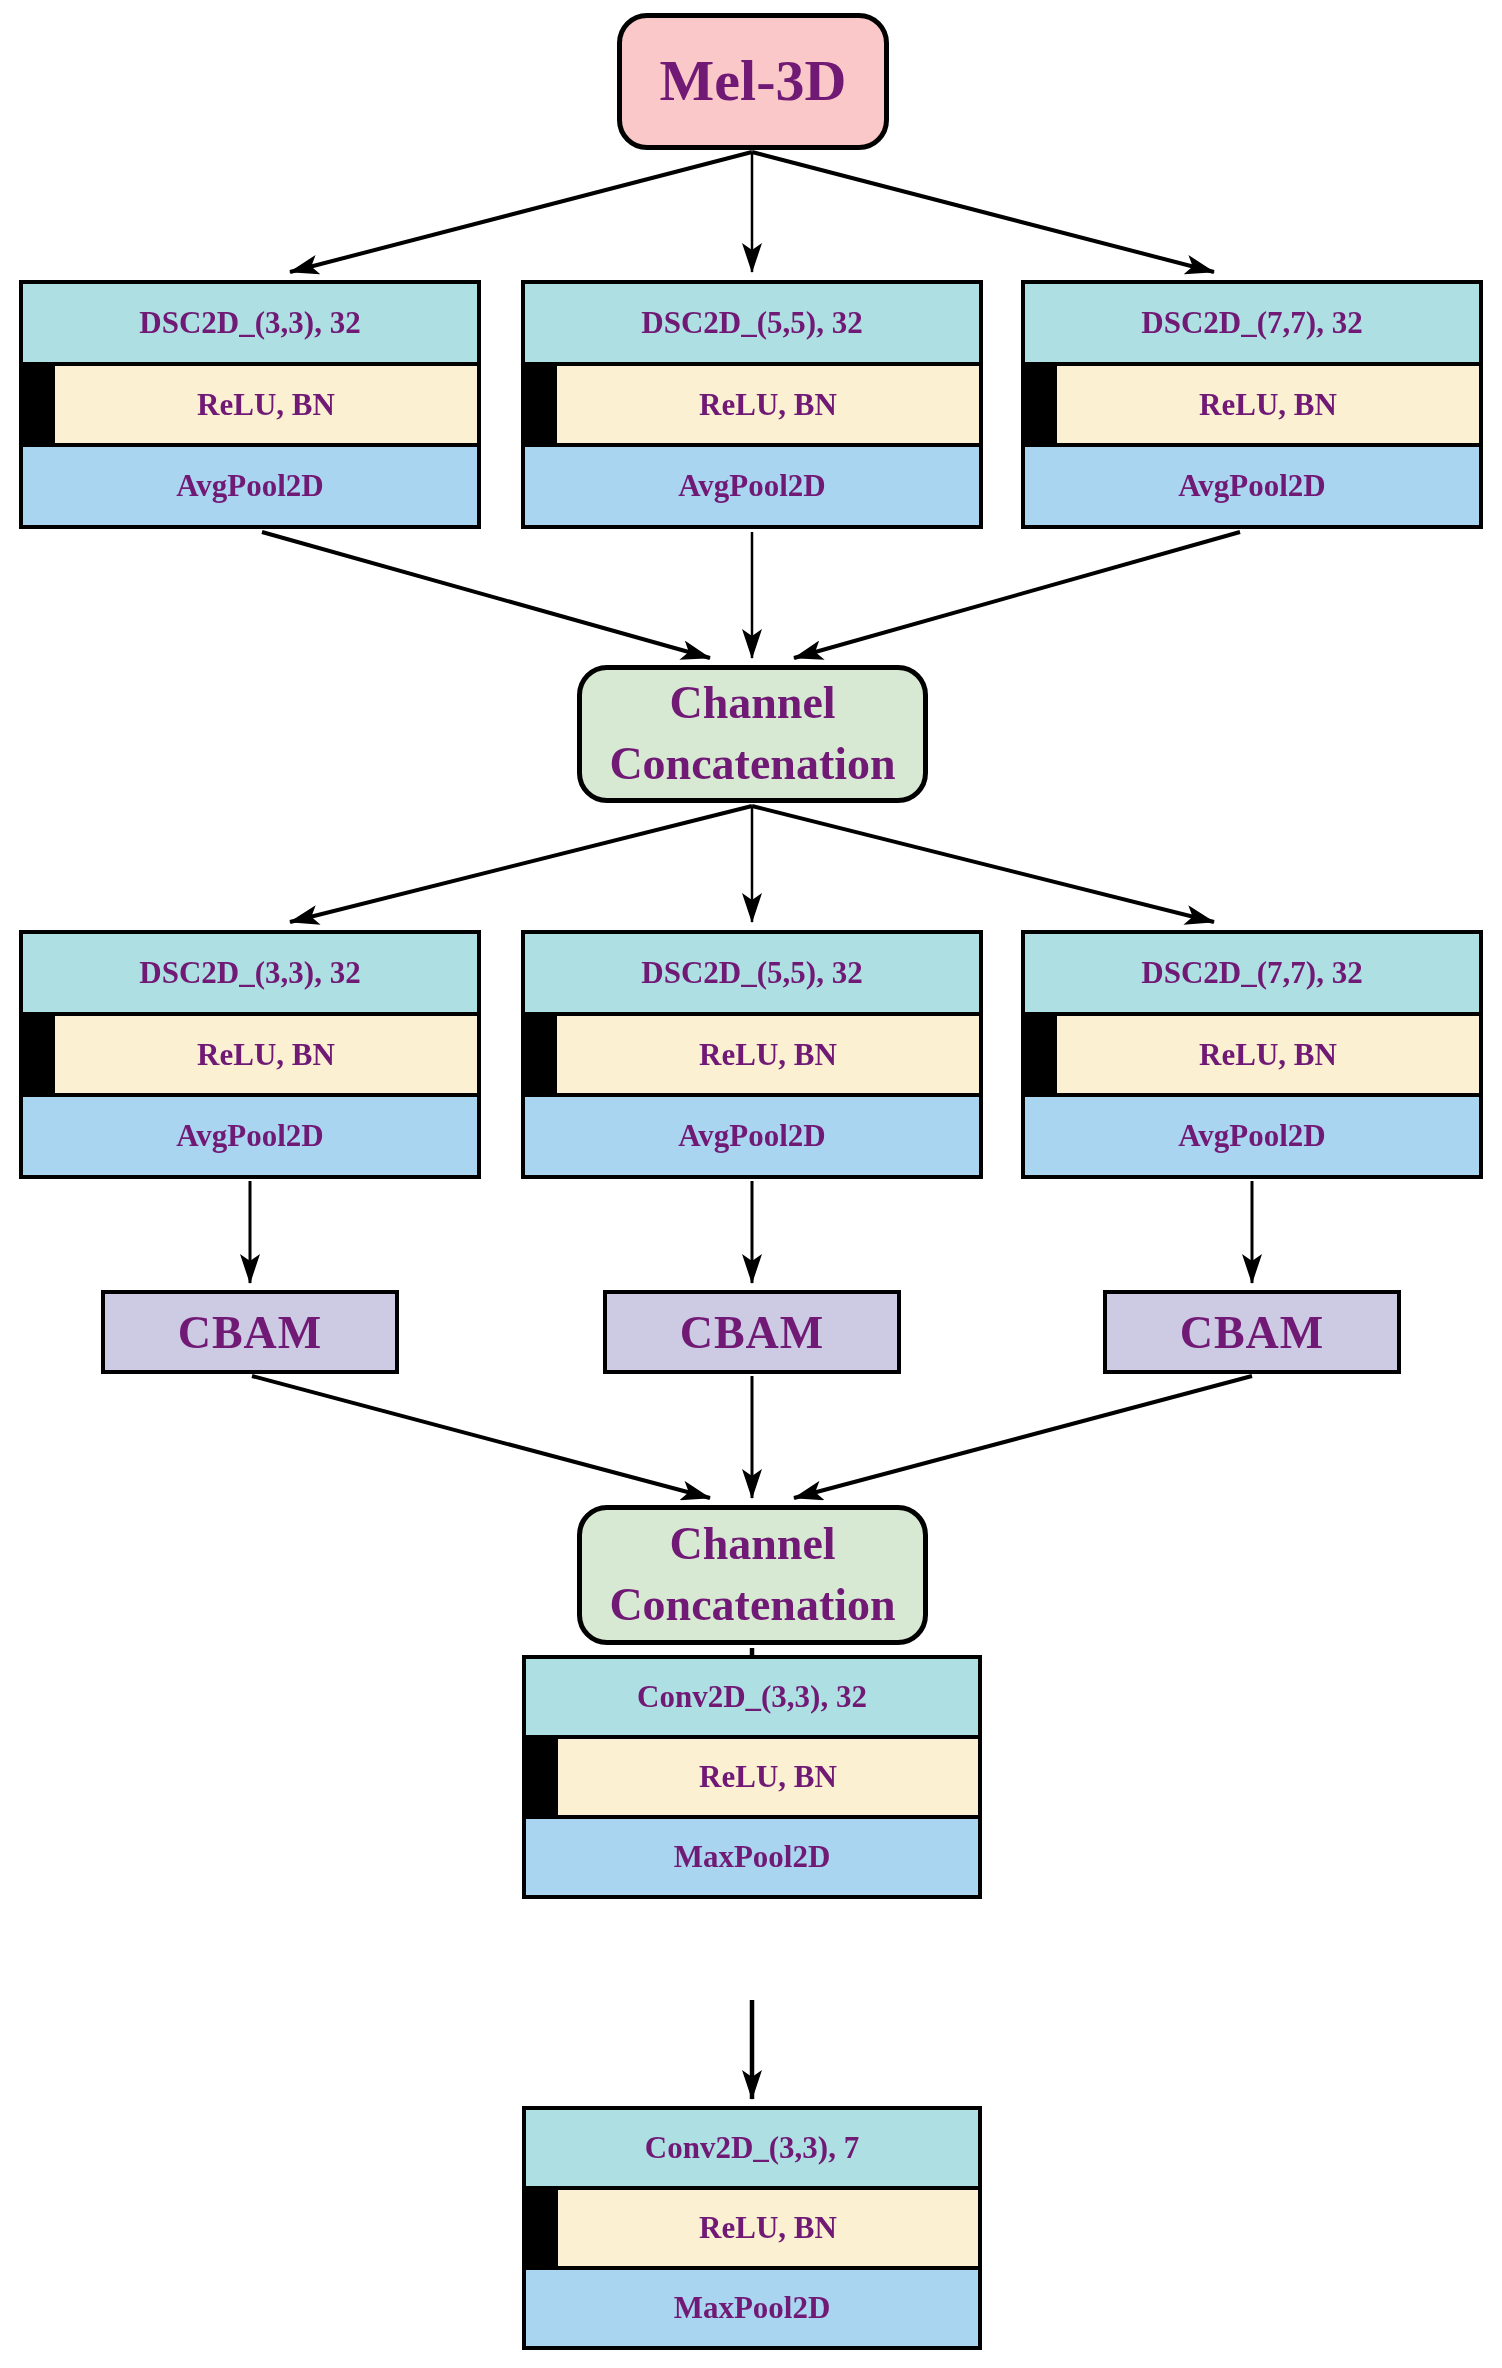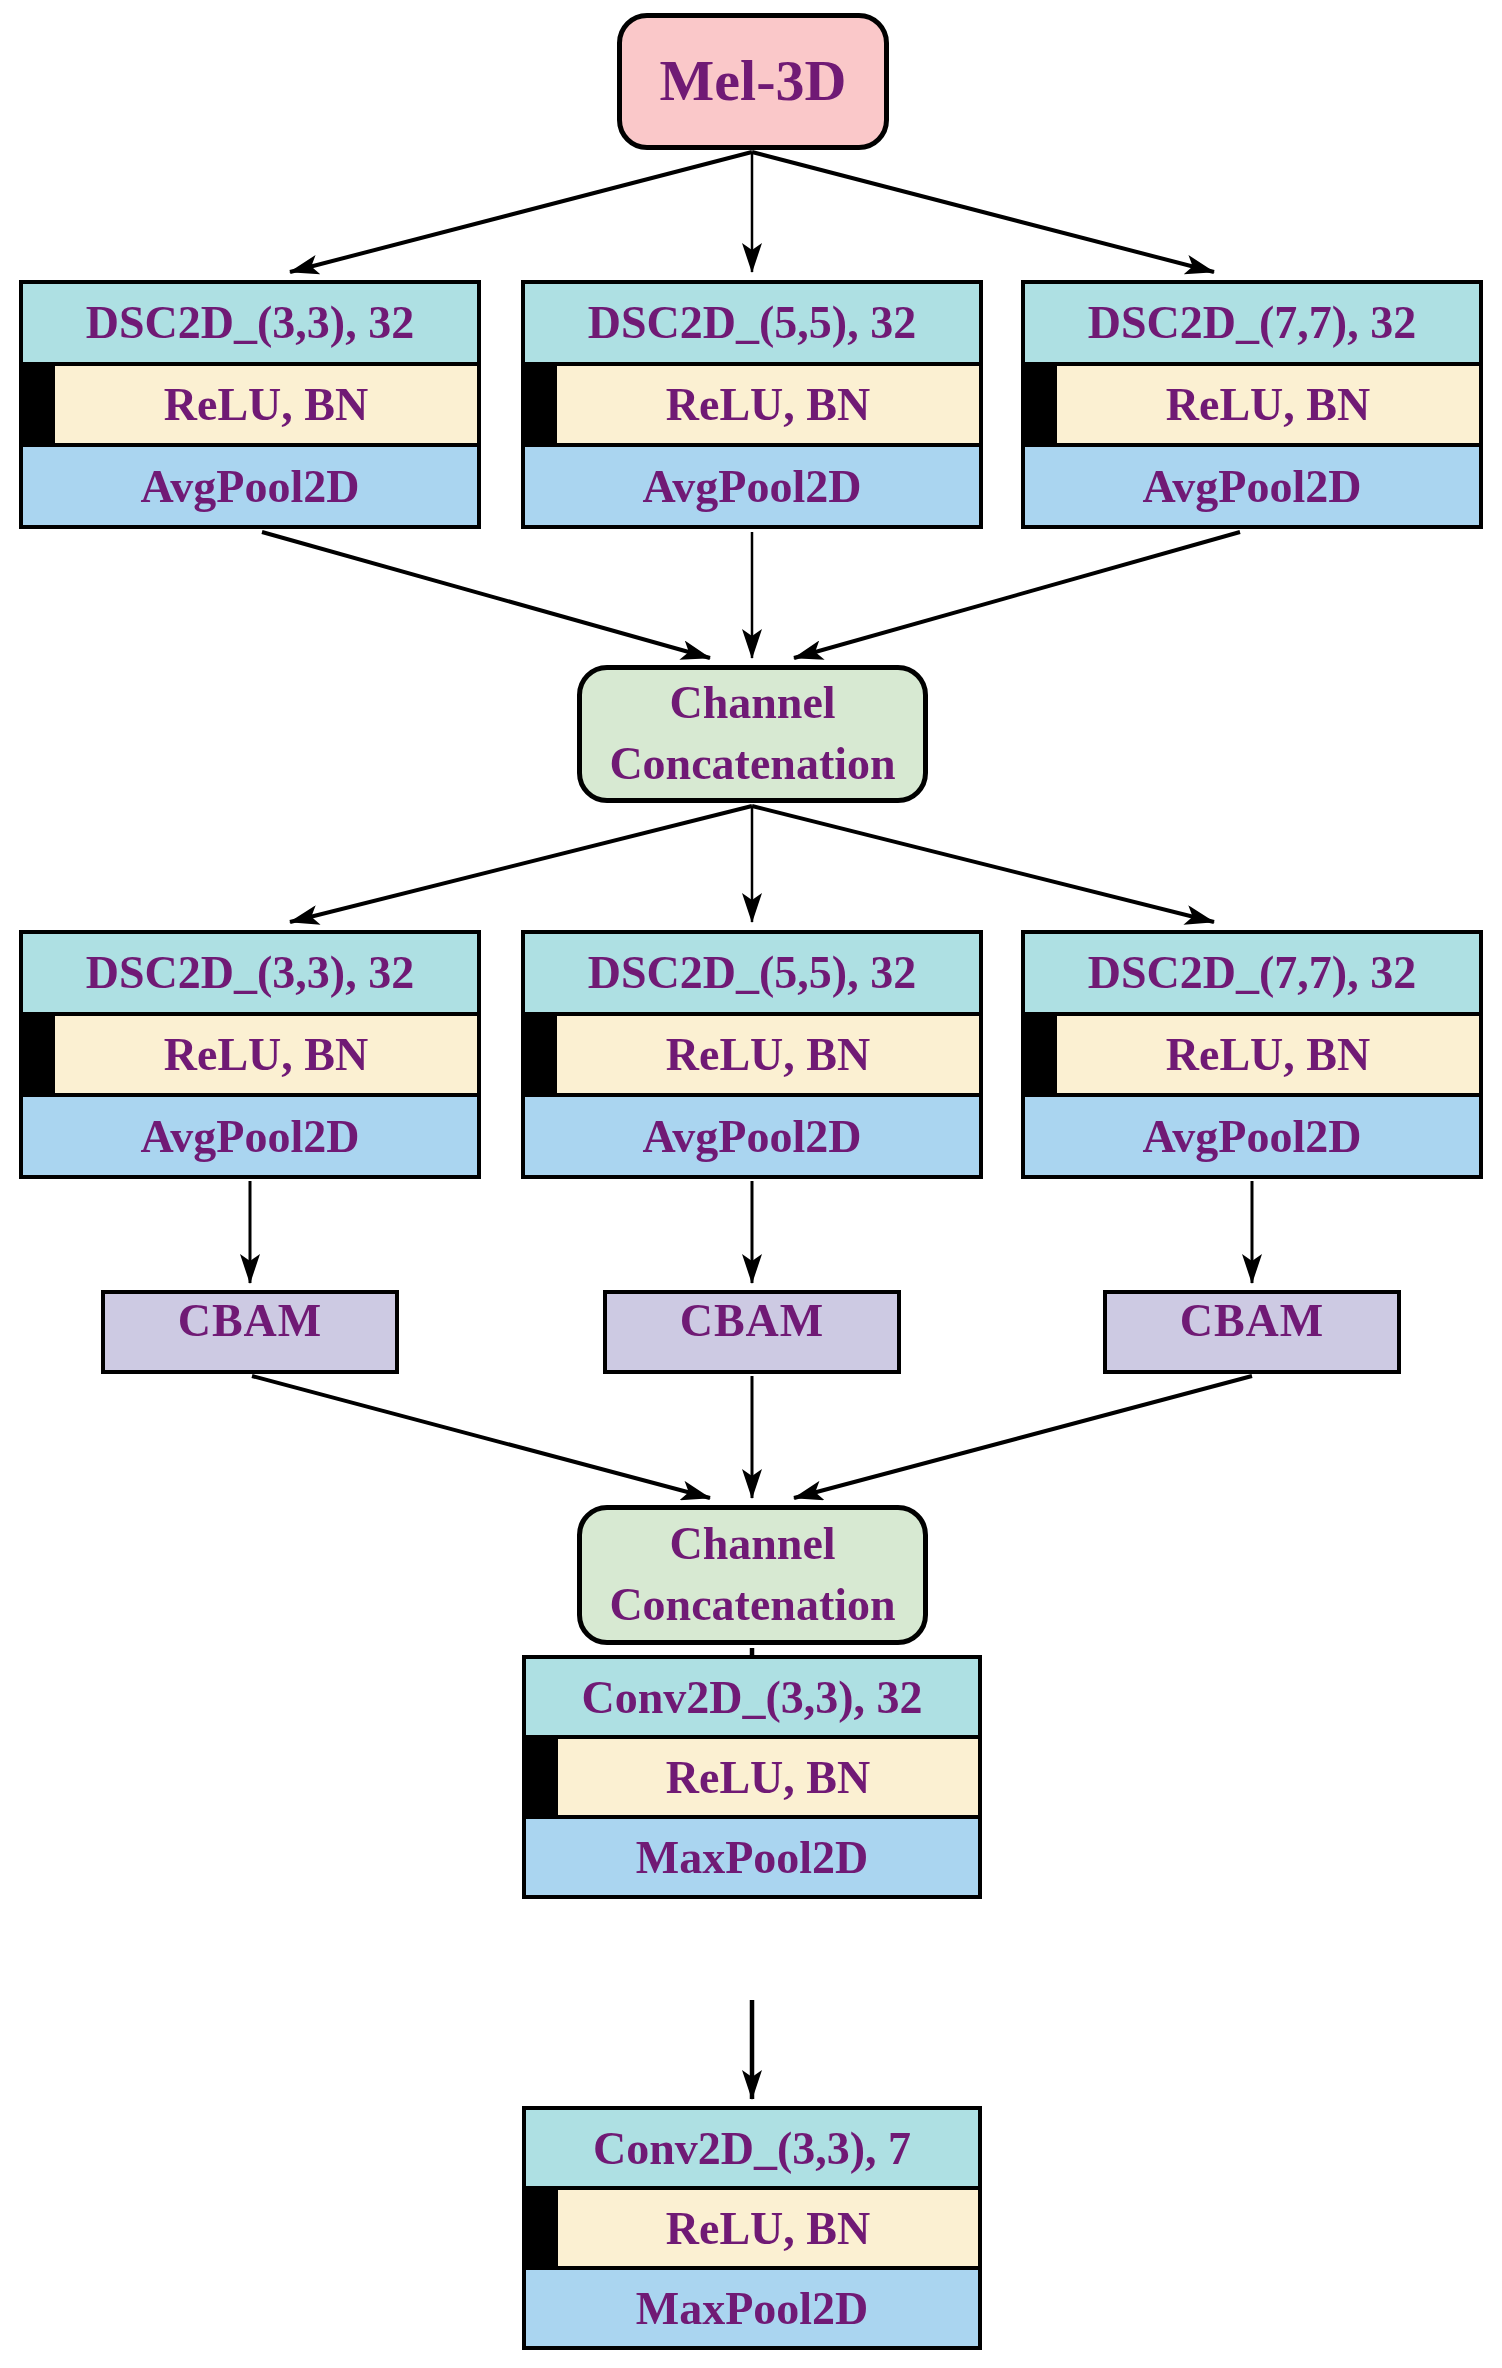--- a/index.html
+++ b/index.html
@@ -46,39 +46,40 @@
   }
   
   .stack {
     position: absolute;
     box-sizing: border-box;
     background: var(--border, #000);
     padding: 4px;
     display: flex;
     flex-direction: column;
     gap: 4px;
-    font-size: 46px;
+    font-size: 31px;
   }
   .stack .row {
     flex: 1;
     display: flex;
     align-items: center;
     justify-content: center;
     white-space: nowrap;
   }
   .row.conv { background: var(--conv_fill, #AEE0E3); }
   .row.act  { background: var(--act_fill,  #FBF0D2); margin-left: 32px; }
   .row.pool { background: var(--pool_fill, #AAD5F0); }
   
   .cbam {
     position: absolute;
     box-sizing: border-box;
     border: 4px solid var(--border, #000);
     background: var(--cbam_fill, #CDCAE3);
     display: flex;
+    align-items: center;
     justify-content: center;
     font-size: 46px;
     letter-spacing: 1px;
   }
 </style>
 </head>
 <body>
 
 <div class="canvas">
 

